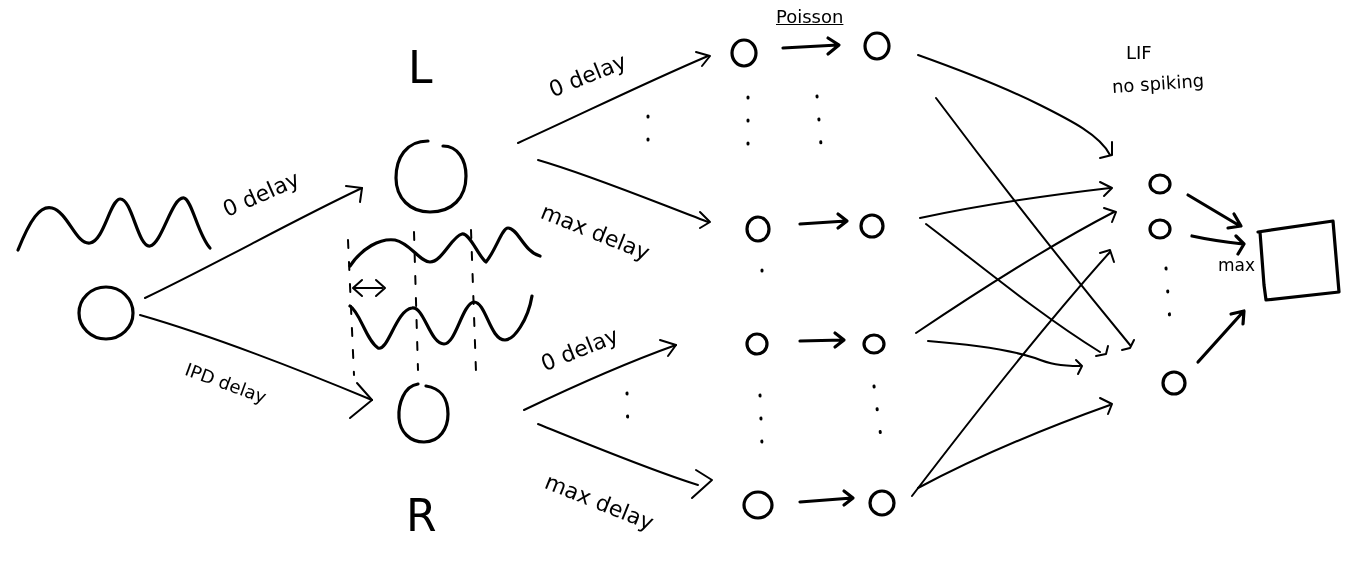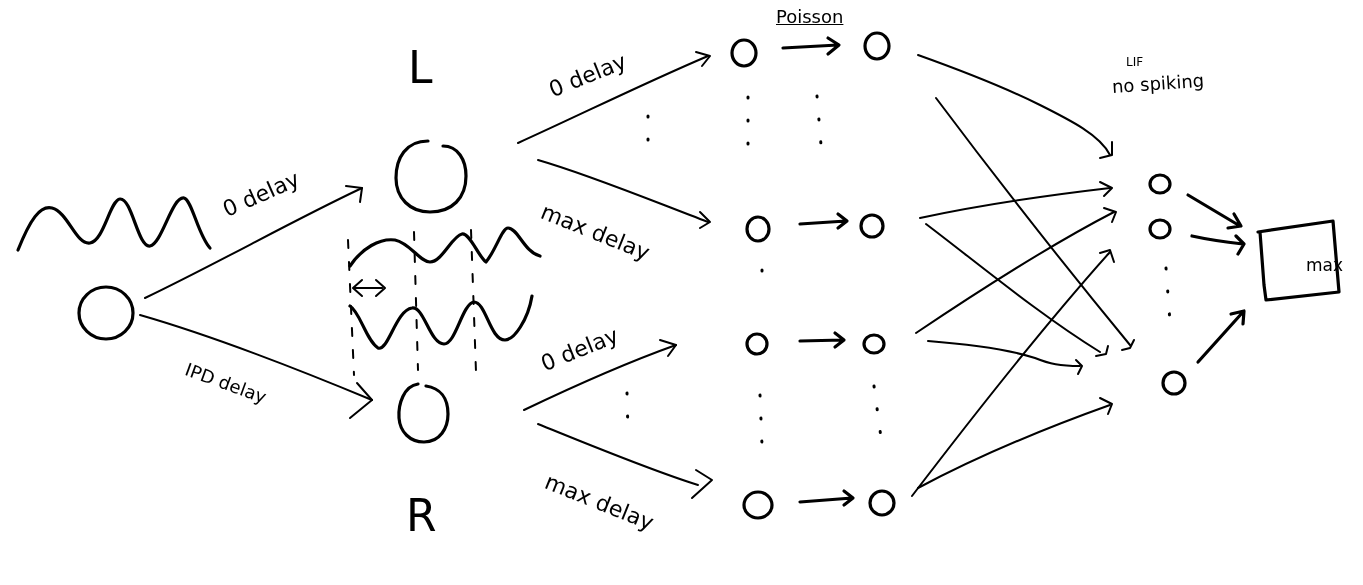--- a/index.html
+++ b/index.html
@@ -106,16 +106,16 @@
 <div class="lbl" style="left:408px;top:42px;font-size:44px;">L</div>
 <div class="lbl" style="left:406px;top:490px;font-size:44px;">R</div>
 
 <div class="lbl" style="left:550px;top:78px;font-size:22px;transform:rotate(-22deg);">0 delay</div>
 <div class="lbl" style="left:542px;top:198px;font-size:22px;transform:rotate(22deg);">max delay</div>
 <div class="lbl" style="left:542px;top:352px;font-size:22px;transform:rotate(-22deg);">0 delay</div>
 <div class="lbl" style="left:546px;top:468px;font-size:22px;transform:rotate(22deg);">max delay</div>
 
 <div class="lbl" style="left:776px;top:6px;font-size:18px;text-decoration:underline;">Poisson</div>
 
-<div class="lbl" style="left:1126px;top:55px;font-size:12px;">LIF</div>
+<div class="lbl" style="left:1126px;top:42px;font-size:18px;">LIF</div>
 <div class="lbl" style="left:1112px;top:76px;font-size:18px;transform:rotate(-4deg);">no spiking</div>
 
-<div class="lbl" style="left:1306px;top:255px;font-size:17px;">max</div>
+<div class="lbl" style="left:1218px;top:255px;font-size:17px;">max</div>
 
 </body></html>

